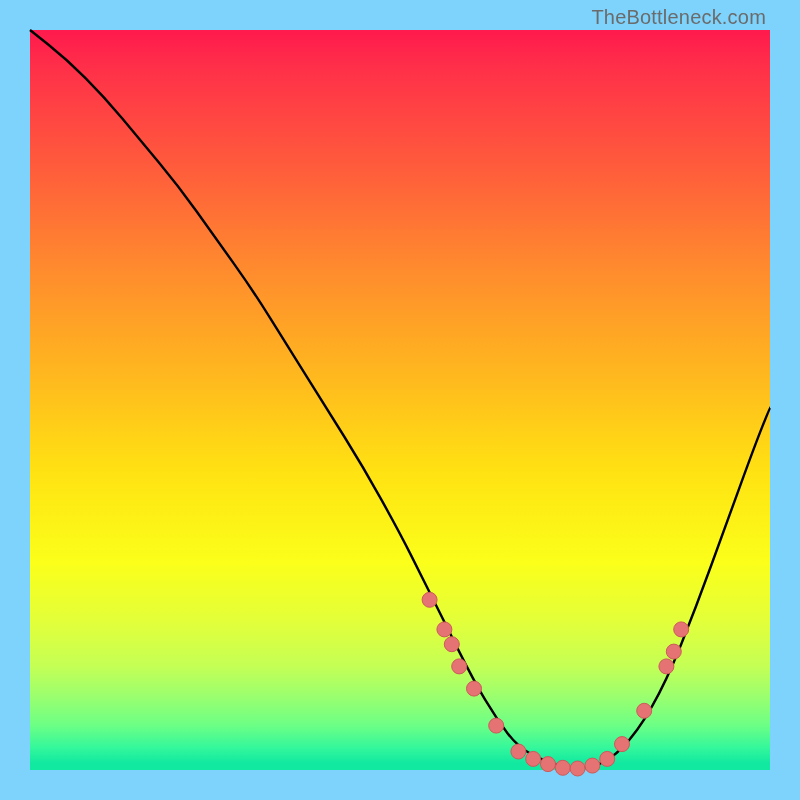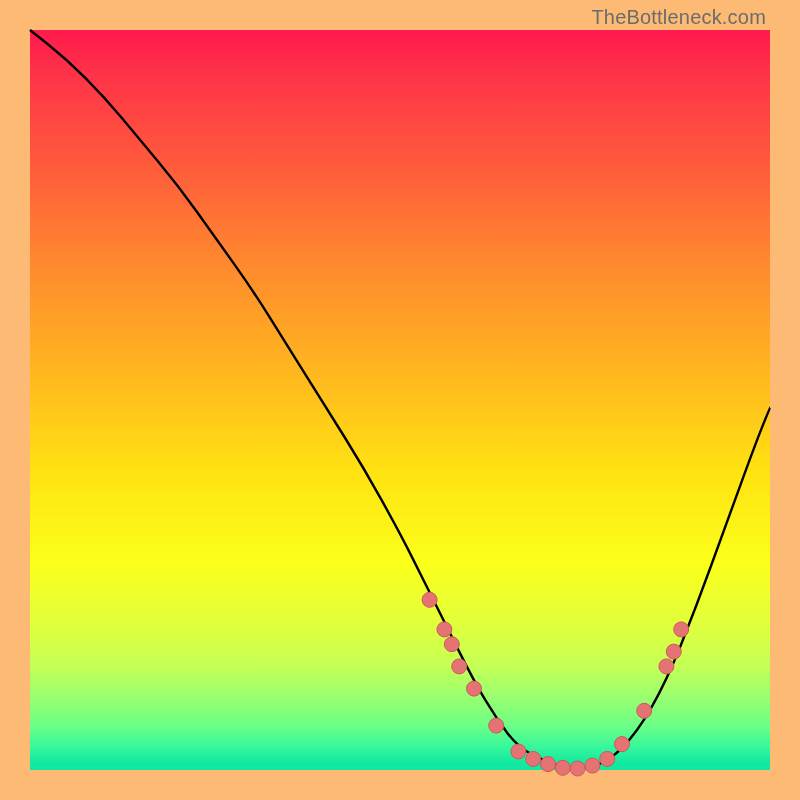--- a/index.html
+++ b/index.html
@@ -8,21 +8,21 @@
     width: 800px;
     height: 800px;
     background: #000;
     overflow: hidden;
     font-family: Arial, Helvetica, sans-serif;
   }
   .frame {
     position: absolute;
     left: 0; top: 0;
     width: 800px; height: 800px;
-    background: #fdba74;
+    background: #7dd3fc;
   }
   .plot-area {
     position: absolute;
     left: 30px; top: 30px;
     width: 740px; height: 740px;
     
     background: linear-gradient(to bottom,
       #ff1a4d 0%,
       #ff3348 6%,
       #ff5a3c 18%,

